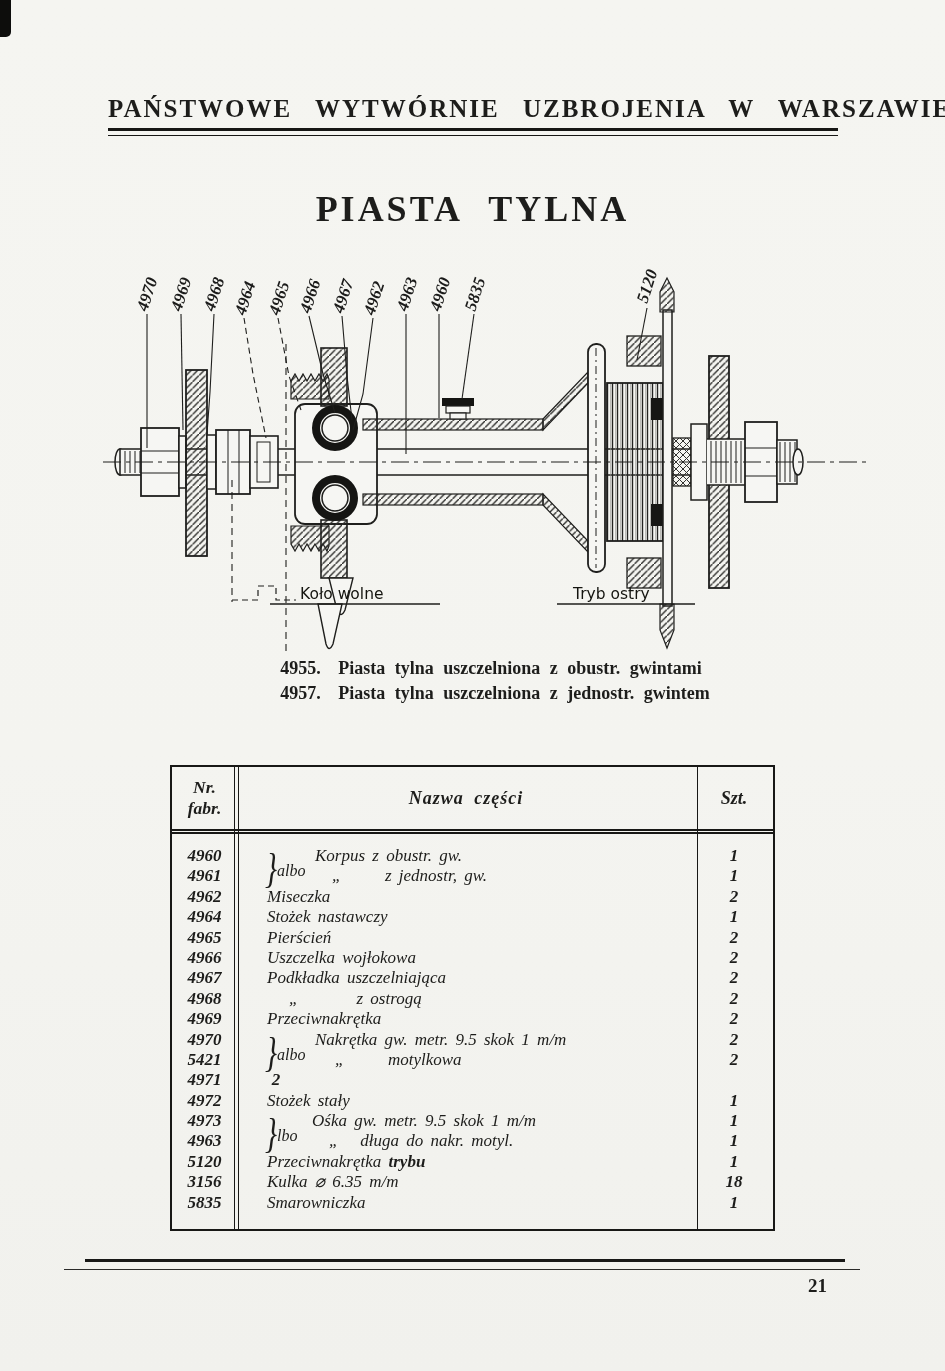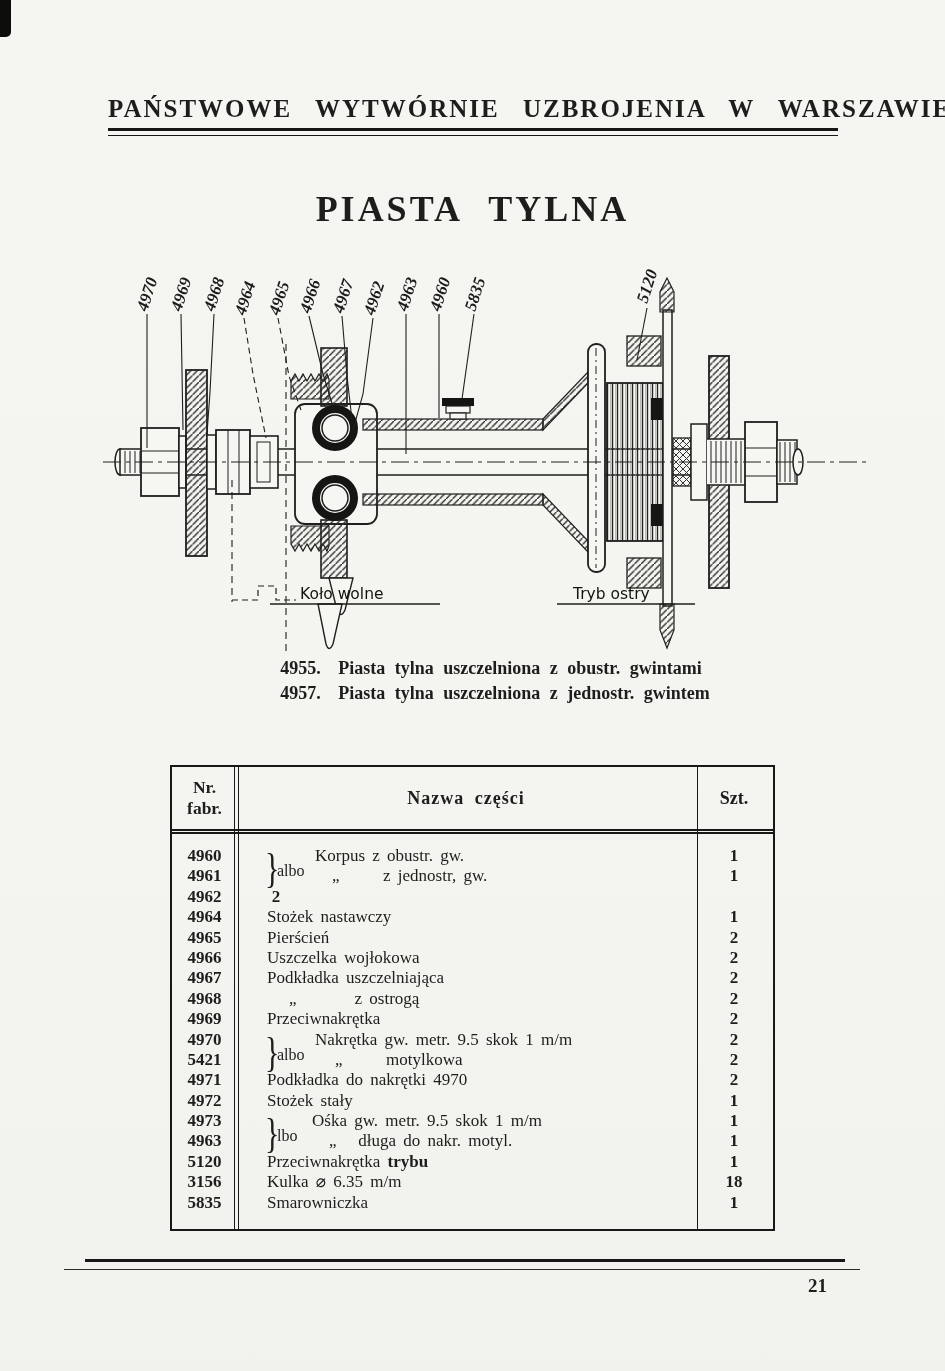--- a/index.html
+++ b/index.html
@@ -22,21 +22,21 @@
   }
   .diagram-wrap{position:absolute;left:95px;top:252px;width:780px;height:410px;}
   .plabel{font:italic 700 17px "Liberation Serif", serif;fill:#1b1b1a;}
   .hand{font:15.5px "DejaVu Sans", sans-serif;fill:#14140f;}
   .captions{position:absolute;top:656px;left:50%;transform:translateX(-50%);font-size:18px;font-weight:700;line-height:25px;white-space:nowrap;}
   .cap-row{display:flex;}
   .cap-num{width:58px;margin-left:45px;}
   .cap-text{word-spacing:5px;}
   .parts-table{
     position:absolute;left:170px;top:765px;width:605px;
-    border:2.5px solid #181816;box-sizing:border-box;background:transparent;
+    border:2.5px solid #181816;box-sizing:border-box;background:transparent;font-style:italic;
   }
   .vline-double{position:absolute;left:62px;top:0;bottom:0;width:3px;border-left:1.5px solid #181816;border-right:1.2px solid #181816;}
   .vline-single{position:absolute;left:525px;top:0;bottom:0;width:0;border-left:1.5px solid #181816;}
   .thead{display:flex;height:62px;border-bottom:5px double #181816;}
   .th-nr{width:65px;display:flex;flex-direction:column;justify-content:center;align-items:center;font-size:17.5px;font-weight:700;line-height:21px;box-sizing:border-box;}
   .th-name{flex:1;display:flex;align-items:center;justify-content:center;font-size:18px;font-weight:700;letter-spacing:1px;word-spacing:5px;}
   .th-szt{width:78px;display:flex;align-items:center;justify-content:center;font-size:18px;font-weight:700;box-sizing:border-box;}
   .tbody{padding:12px 0 16px 0;}
   .trow{display:flex;height:20.4px;line-height:20.4px;font-size:17px;}
   .c-nr{width:65px;text-align:center;font-weight:700;box-sizing:border-box;}
@@ -220,20 +220,21 @@
         <div class="c-name" style="padding-left: 78px;"><span>Korpus z obustr. gw.</span><span class="bigbrace">}</span></div>
         <div class="c-qty">1</div>
       </div>
       <div class="trow">
         <div class="c-nr">4961</div>
         <div class="c-name" style="padding-left: 95px;"><span>„      z jednostr, gw.</span><span class="conj">albo</span></div>
         <div class="c-qty">1</div>
       </div>
       <div class="trow">
         <div class="c-nr">4962</div>
+        <div class="c-name"><span>Miseczka</span></div>
         <div class="c-qty">2</div>
       </div>
       <div class="trow">
         <div class="c-nr">4964</div>
         <div class="c-name"><span>Stożek nastawczy</span></div>
         <div class="c-qty">1</div>
       </div>
       <div class="trow">
         <div class="c-nr">4965</div>
         <div class="c-name"><span>Pierścień</span></div>
@@ -264,21 +265,20 @@
         <div class="c-name" style="padding-left: 78px;"><span>Nakrętka gw. metr. 9.5 skok 1 m/m</span><span class="bigbrace">}</span></div>
         <div class="c-qty">2</div>
       </div>
       <div class="trow">
         <div class="c-nr">5421</div>
         <div class="c-name" style="padding-left: 98px;"><span>„      motylkowa</span><span class="conj">albo</span></div>
         <div class="c-qty">2</div>
       </div>
       <div class="trow">
         <div class="c-nr">4971</div>
-        <div class="c-name"><span>Podkładka do nakrętki 4970</span></div>
         <div class="c-qty">2</div>
       </div>
       <div class="trow">
         <div class="c-nr">4972</div>
         <div class="c-name"><span>Stożek stały</span></div>
         <div class="c-qty">1</div>
       </div>
       <div class="trow">
         <div class="c-nr">4973</div>
         <div class="c-name" style="padding-left: 75px;"><span>Ośka gw. metr. 9.5 skok 1 m/m</span><span class="bigbrace">}</span></div>

